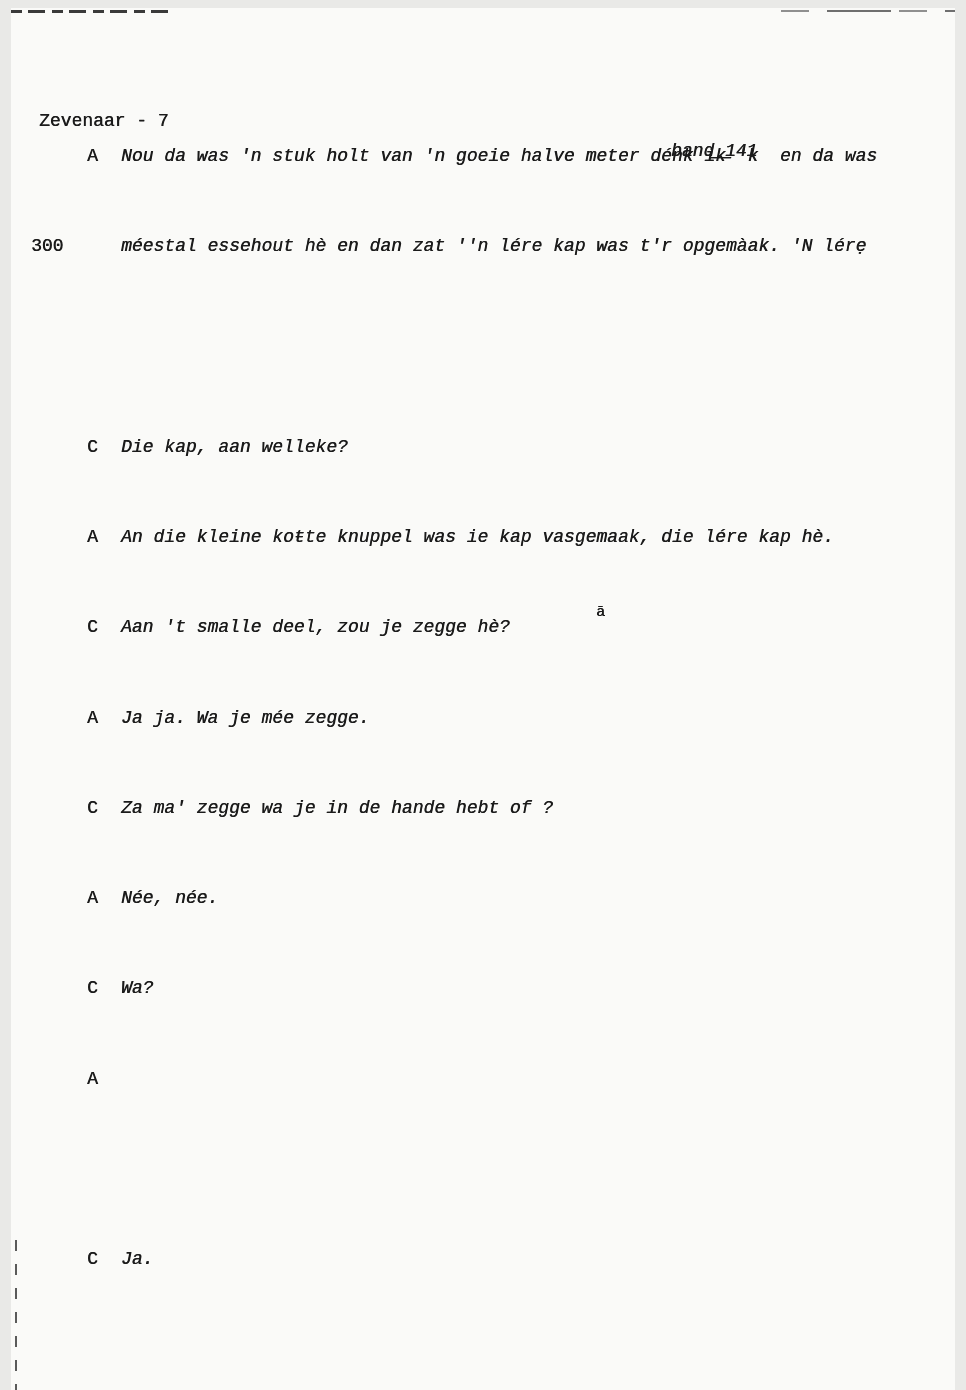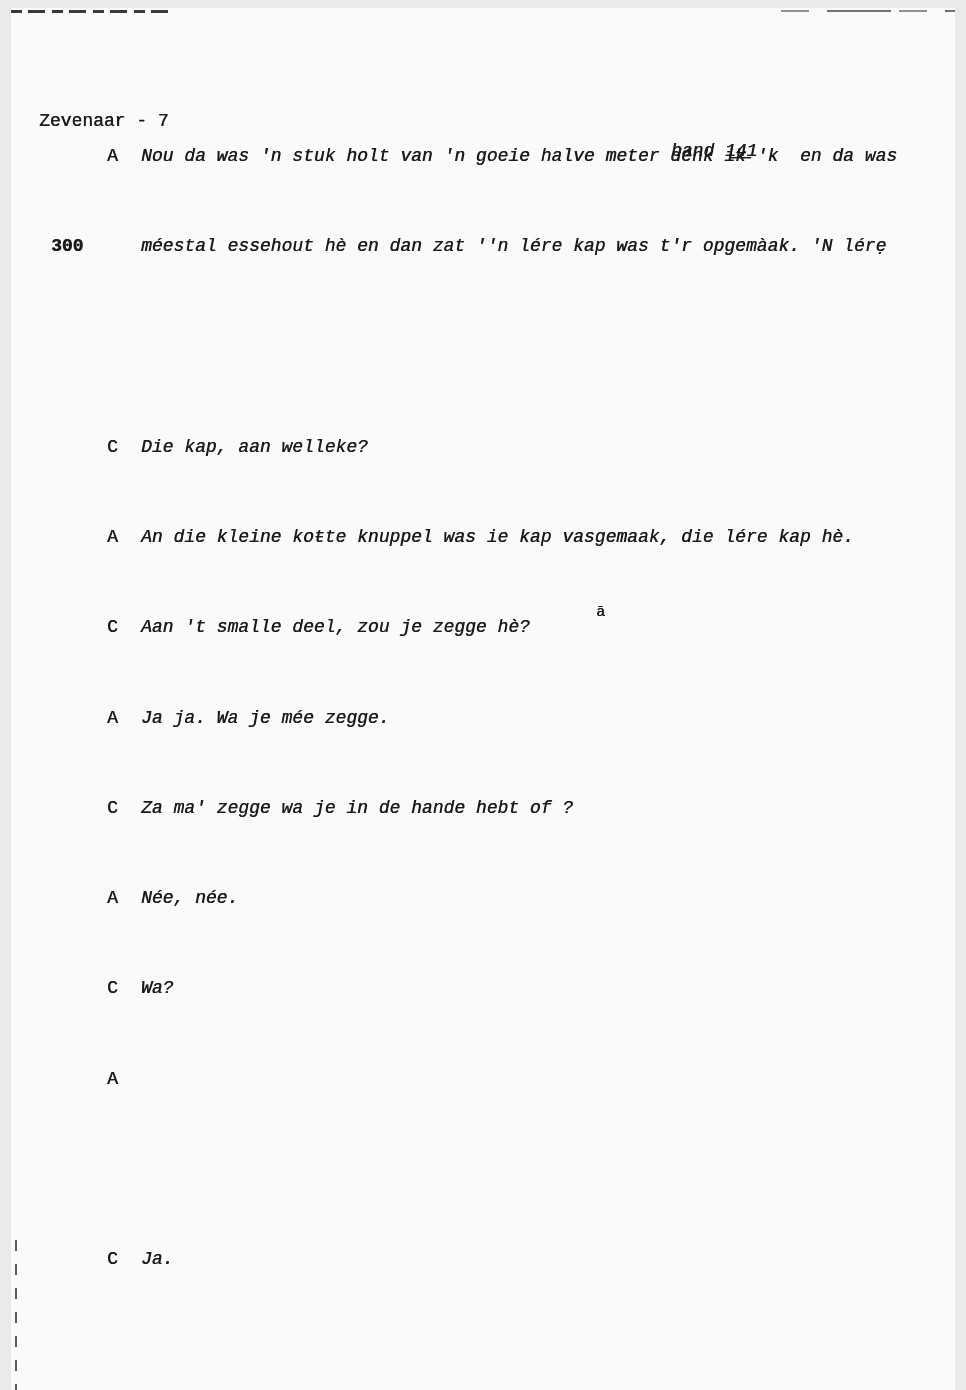--- a/index.html
+++ b/index.html
@@ -36,21 +36,21 @@
     position: absolute;
     top: 93px;
     left: 0;
     width: 966px;
   }
   .row {
     display: flex;
     height: 30.25px;
     line-height: 30.25px;
   }
-  .cell-margin  { display: inline-block; width: 56px; padding-left: 40px; flex: none; font-weight: bold; }
+  .cell-margin  { display: inline-block; width: 56px; padding-left: 20px; flex: none; }
   .cell-speaker { display: inline-block; width: 34px; flex: none; }
   .cell-text    { flex: 1 1 auto; font-style: italic; }
   .correction {
     position: absolute;
     left: 585px;
     top: 597px;
     font-size: 15px;
     line-height: 15px;
     text-shadow: 0.5px 0 0 currentColor;
   }

